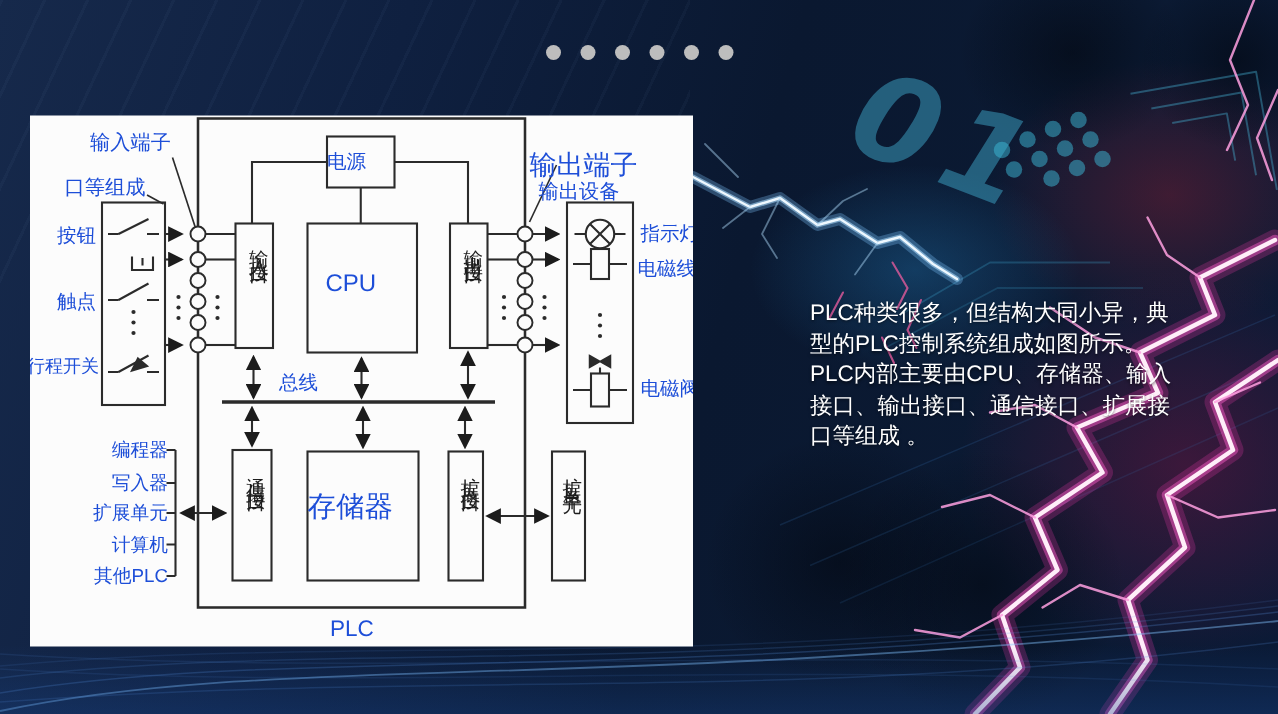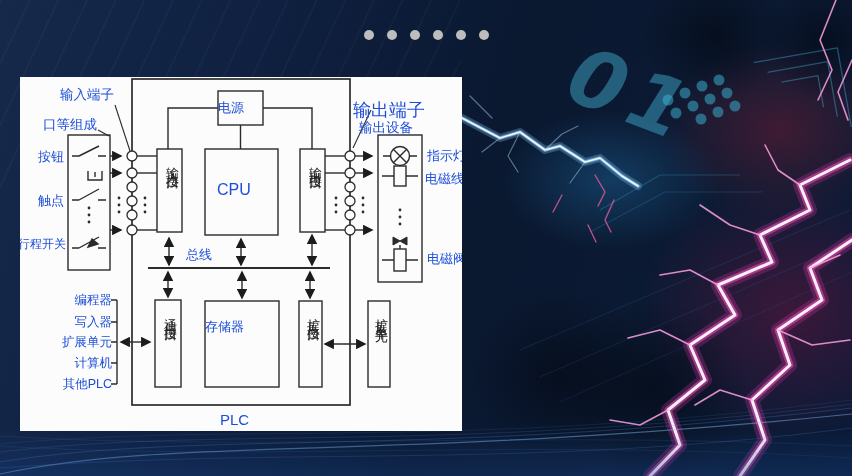--- a/index.html
+++ b/index.html
@@ -145,20 +145,25 @@
 
   <div id="title-bar">
     <span class="tdot"></span>
     <span class="tdot"></span>
     <span class="tdot"></span>
     <span class="tdot"></span>
     <span class="tdot"></span>
     <span class="tdot"></span>
   </div>
 
+  <div id="plc-description">PLC种类很多，但结构大同小异，典
+型的PLC控制系统组成如图所示。
+PLC内部主要由CPU、存储器、输入
+接口、输出接口、通信接口、扩展接
+口等组成 。</div>
 
   <div id="diagram-panel">
     <svg id="diagram-svg" width="442" height="354" viewBox="0 0 442 354">
       <defs>
         <marker id="ma" viewBox="0 0 10 10" refX="8.5" refY="5" markerWidth="7.5" markerHeight="7.5" orient="auto-start-reverse">
           <path d="M0,0 L10,5 L0,10 z" fill="#1c1c1c"></path>
         </marker>
       </defs>
       <g fill="none" stroke="#2b2b2b" stroke-width="1.4">
 
@@ -299,21 +304,21 @@
     <span class="plabel" style="right:396px;top:160px;font-size:12px;">行程开关</span>
 
     <span class="plabel" style="left:333px;top:15px;font-size:18px;margin-top:11px;">输出端子</span>
     <span class="plabel" style="left:339px;top:43px;font-size:13.5px;">输出设备</span>
     <span class="plabel" style="left:407px;top:71px;">指示灯</span>
     <span class="plabel" style="left:405px;top:94px;">电磁线圈</span>
     <span class="plabel" style="left:407px;top:174px;">电磁阀</span>
 
     <span class="plabel ctr" style="left:198px;width:45px;top:23px;">电源</span>
     <span class="plabel ctr" style="left:185px;width:73px;top:105px;font-size:16px;margin-left:12px;">CPU</span>
-    <span class="plabel ctr" style="left:185px;width:69px;top:242px;font-size:13px;">存储器</span>
+    <span class="plabel ctr" style="left:185px;width:69px;top:254px;font-size:19px;">存储器</span>
     <span class="plabel" style="left:166px;top:170px;">总线</span>
     <span class="plabel ctr" style="left:200px;width:48px;top:335px;font-size:15px;">PLC</span>
 
     <span class="vlabel" style="left:143px;top:79px;">输入接口</span>
     <span class="vlabel" style="left:286px;top:79px;">输出接口</span>
     <span class="vlabel" style="left:141px;top:231px;">通信接口</span>
     <span class="vlabel" style="left:284px;top:231px;">扩展接口</span>
     <span class="vlabel" style="left:352px;top:231px;">扩展单元</span>
 
     <span class="plabel" style="right:350px;top:216px;font-size:12.5px;">编程器</span>

